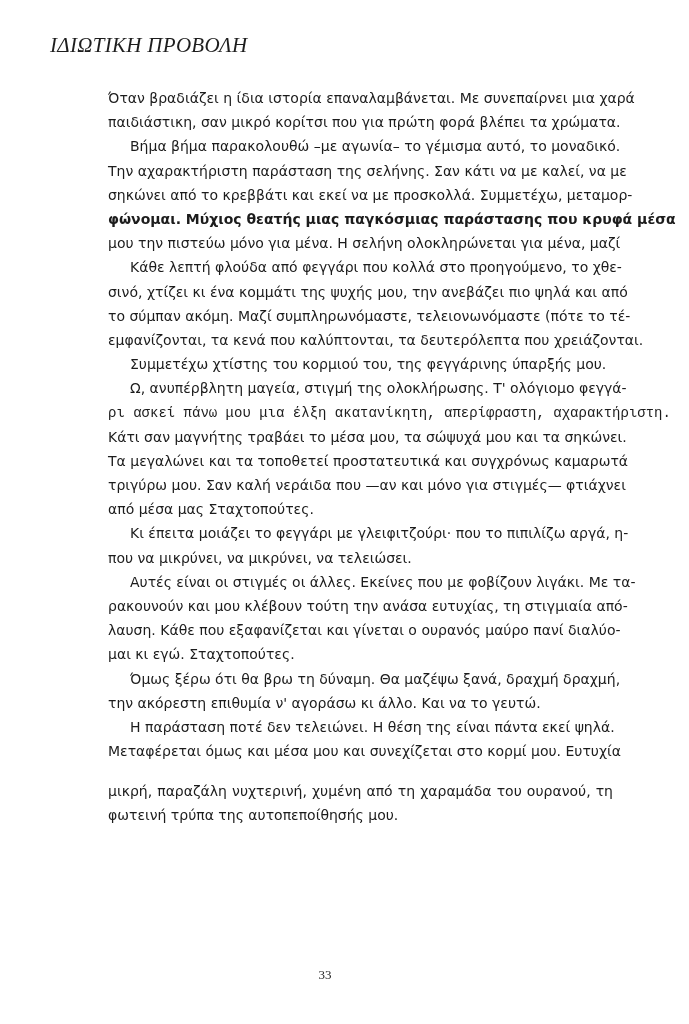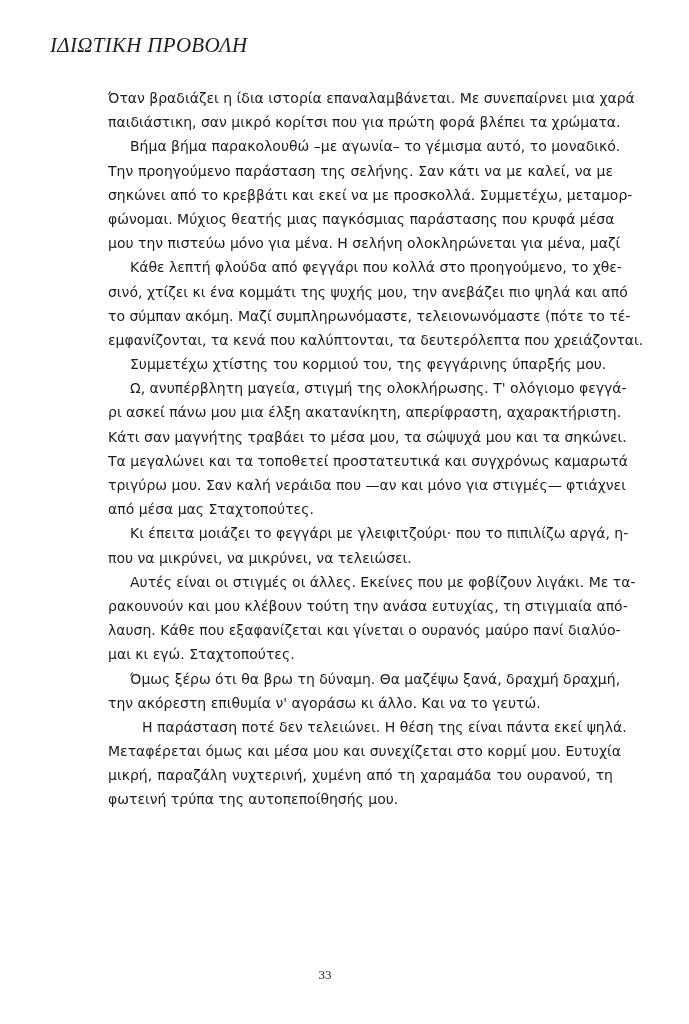--- a/index.html
+++ b/index.html
@@ -30,42 +30,42 @@
 </style>
 </head>
 <body>
 
 <div class="running-head">ΙΔΙΩΤΙΚΗ ΠΡΟΒΟΛΗ</div>
 
 <div class="body-text" id="body-text">
     <div class="line" style="white-space: nowrap;"><span style="word-spacing: 0px;">Όταν βραδιάζει η ίδια ιστορία επαναλαμβάνεται. Με συνεπαίρνει μια χαρά</span></div>
     <div class="line last">παιδιάστικη, σαν μικρό κορίτσι που για πρώτη φορά βλέπει τα χρώματα.</div>
     <div class="line indent" style="white-space: nowrap;"><span style="word-spacing: 0px;">Βήμα βήμα παρακολουθώ –με αγωνία– το γέμισμα αυτό, το μοναδικό.</span></div>
-    <div class="line" style="white-space: nowrap;"><span style="word-spacing: 0px;">Την προηγούμενο παράσταση της σελήνης. Σαν κάτι να με καλεί, να με</span></div>
+    <div class="line" style="white-space: nowrap;"><span style="word-spacing: 0px;">Την αχαρακτήριστη παράσταση της σελήνης. Σαν κάτι να με καλεί, να με</span></div>
     <div class="line" style="white-space: nowrap;"><span style="word-spacing: 0px;">σηκώνει από το κρεββάτι και εκεί να με προσκολλά. Συμμετέχω, μεταμορ-</span></div>
-    <div class="line" style="white-space: nowrap;"><span style="word-spacing: 0px;">φώνομαι. Μύχιος θεατής μιας παγκόσμιας παράστασης που κρυφά μέσα</span></div>
+    <div class="line" style="white-space: nowrap;"><span style="word-spacing: 0px; font-weight: bold;">φώνομαι. Μύχιος θεατής μιας παγκόσμιας παράστασης που κρυφά μέσα</span></div>
     <div class="line" style="white-space: nowrap;"><span style="word-spacing: 0px;">μου την πιστεύω μόνο για μένα. Η σελήνη ολοκληρώνεται για μένα, μαζί</span></div>
     <div class="line indent" style="white-space: nowrap;"><span style="word-spacing: 0px;">Κάθε λεπτή φλούδα από φεγγάρι που κολλά στο προηγούμενο, το χθε-</span></div>
     <div class="line" style="white-space: nowrap;"><span style="word-spacing: 0px;">σινό, χτίζει κι ένα κομμάτι της ψυχής μου, την ανεβάζει πιο ψηλά και από</span></div>
     <div class="line" style="white-space: nowrap;"><span style="word-spacing: 0px;">το σύμπαν ακόμη. Μαζί συμπληρωνόμαστε, τελειονωνόμαστε (πότε το τέ-</span></div>
     <div class="line last">εμφανίζονται, τα κενά που καλύπτονται, τα δευτερόλεπτα που χρειάζονται.</div>
     <div class="line indent last">Συμμετέχω χτίστης του κορμιού του, της φεγγάρινης ύπαρξής μου.</div>
     <div class="line indent" style="white-space: nowrap;"><span style="word-spacing: 0px;">Ω, ανυπέρβλητη μαγεία, στιγμή της ολοκλήρωσης. Τ' ολόγιομο φεγγά-</span></div>
-    <div class="line" style="white-space: nowrap;"><span style="word-spacing: 0px;">ρι ασκεί πάνω μου μια έλξη ακατανίκητη, απερίφραστη, αχαρακτήριστη.</span></div>
+    <div class="line" style="white-space: nowrap;"><span style="word-spacing: 0px; font-family: Liberation Mono, monospace;">ρι ασκεί πάνω μου μια έλξη ακατανίκητη, απερίφραστη, αχαρακτήριστη.</span></div>
     <div class="line" style="white-space: nowrap;"><span style="word-spacing: 0px;">Κάτι σαν μαγνήτης τραβάει το μέσα μου, τα σώψυχά μου και τα σηκώνει.</span></div>
     <div class="line" style="white-space: nowrap;"><span style="word-spacing: 0px;">Τα μεγαλώνει και τα τοποθετεί προστατευτικά και συγχρόνως καμαρωτά</span></div>
     <div class="line" style="white-space: nowrap;"><span style="word-spacing: 0px;">τριγύρω μου. Σαν καλή νεράιδα που —αν και μόνο για στιγμές— φτιάχνει</span></div>
     <div class="line last">από μέσα μας Σταχτοπούτες.</div>
     <div class="line indent" style="white-space: nowrap;"><span style="word-spacing: 0px;">Κι έπειτα μοιάζει το φεγγάρι με γλειφιτζούρι· που το πιπιλίζω αργά, η-</span></div>
     <div class="line last">που να μικρύνει, να μικρύνει, να τελειώσει.</div>
     <div class="line indent" style="white-space: nowrap;"><span style="word-spacing: 0px;">Αυτές είναι οι στιγμές οι άλλες. Εκείνες που με φοβίζουν λιγάκι. Με τα-</span></div>
     <div class="line" style="white-space: nowrap;"><span style="word-spacing: 0px;">ρακουνούν και μου κλέβουν τούτη την ανάσα ευτυχίας, τη στιγμιαία από-</span></div>
     <div class="line" style="white-space: nowrap;"><span style="word-spacing: 0px;">λαυση. Κάθε που εξαφανίζεται και γίνεται ο ουρανός μαύρο πανί διαλύο-</span></div>
     <div class="line last">μαι κι εγώ. Σταχτοπούτες.</div>
     <div class="line indent" style="white-space: nowrap;"><span style="word-spacing: 0px;">Όμως ξέρω ότι θα βρω τη δύναμη. Θα μαζέψω ξανά, δραχμή δραχμή,</span></div>
     <div class="line last">την ακόρεστη επιθυμία ν' αγοράσω κι άλλο. Και να το γευτώ.</div>
-    <div class="line indent" style="white-space: nowrap;"><span style="word-spacing: 0px; margin-left: 12px;">Η παράσταση ποτέ δεν τελειώνει. Η θέση της είναι πάντα εκεί ψηλά.</span></div>
+    <div class="line indent" style="white-space: nowrap;"><span style="word-spacing: 0px;">Η παράσταση ποτέ δεν τελειώνει. Η θέση της είναι πάντα εκεί ψηλά.</span></div>
     <div class="line" style="white-space: nowrap;"><span style="word-spacing: 0px;">Μεταφέρεται όμως και μέσα μου και συνεχίζεται στο κορμί μου. Ευτυχία</span></div>
-    <div class="line" style="white-space: nowrap;"><span style="word-spacing: 0px;">μικρή, παραζάλη νυχτερινή, χυμένη από τη χαραμάδα του ουρανού, τη</span></div>
+    <div class="line" style="white-space: nowrap; margin-top: 16px;"><span style="word-spacing: 0px;">μικρή, παραζάλη νυχτερινή, χυμένη από τη χαραμάδα του ουρανού, τη</span></div>
     <div class="line last">φωτεινή τρύπα της αυτοπεποίθησής μου.</div>
   </div>
 
 <div class="page-number">33</div>
 
 </body></html>

